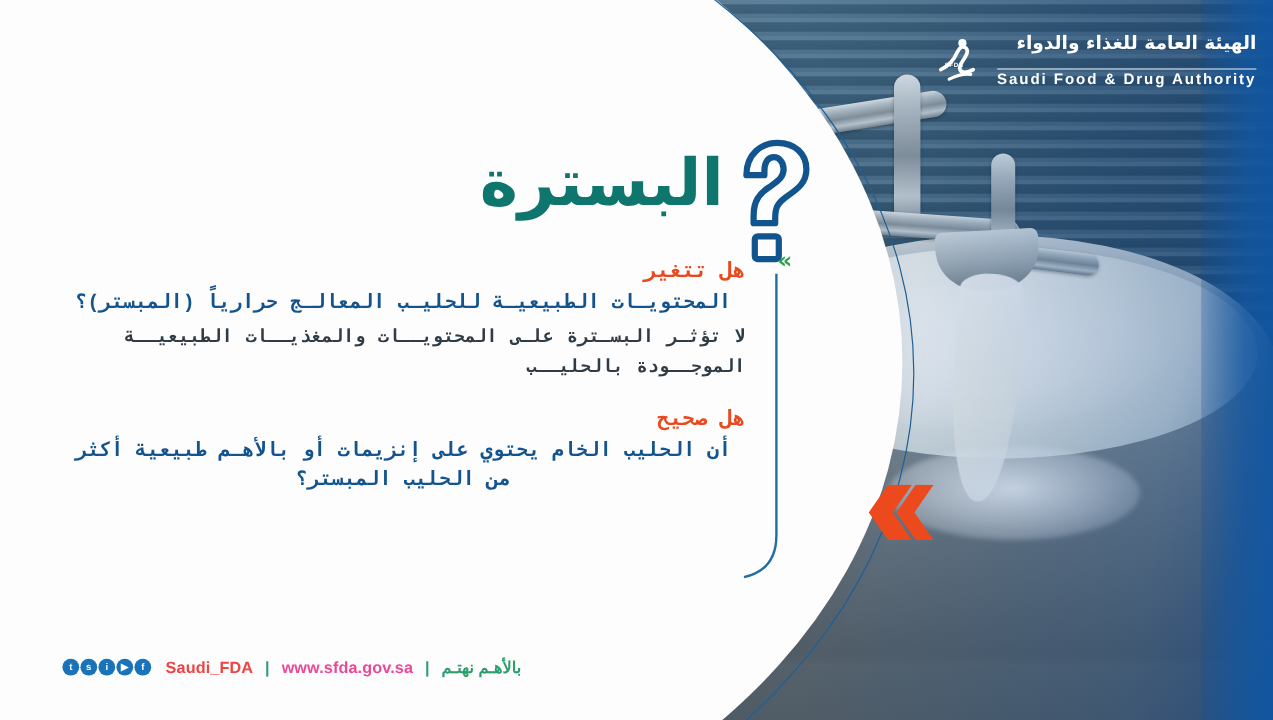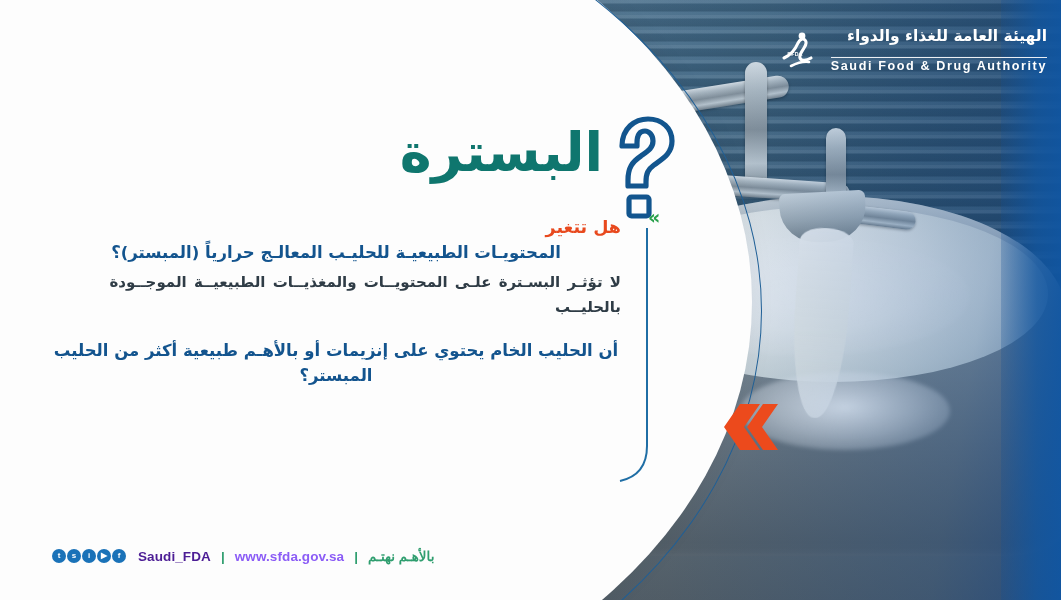--- a/index.html
+++ b/index.html
@@ -135,21 +135,21 @@
 
   
   .bracket{
     position:absolute;left:614px;top:228px;width:60px;height:255px;
     pointer-events:none;
   }
 
   
   .content{
     position:absolute;right:440px;top:216px;
-    width:570px;direction:rtl;text-align:right;
+    width:570px;direction:rtl;text-align:right;font-family:Liberation Mono, monospace;
   }
   .qa-block{ margin-bottom:20px; }
   .q-lead{
     color:#e8491e;font-size:17.5px;font-weight:900;line-height:1.35;
     display:inline;
   }
   .q-line2{
     color:#13548e;font-size:16.5px;font-weight:700;line-height:1.5;
     margin-top:1px;
     text-align:center;
@@ -170,23 +170,23 @@
     position:absolute;left:52px;bottom:36px;
     display:flex;align-items:center;gap:7px;direction:ltr;
     font-family:"Liberation Sans",sans-serif;
   }
   .social{ display:flex;align-items:center;gap:1px; }
   .sico{
     width:14px;height:14px;border-radius:50%;
     background:#1a72b8;display:flex;align-items:center;justify-content:center;
     color:#fff;font-size:8px;font-weight:700;line-height:1;
   }
-  .handle{ color:#4c1d95;font-size:13.5px;font-weight:700;margin-left:5px;letter-spacing:.1px;}
+  .handle{ color:#ef4444;font-size:13.5px;font-weight:700;margin-left:5px;letter-spacing:.1px;}
   .sep{ color:#2f9e6f;font-size:13.5px;font-weight:700;margin:0 3px;}
-  .url{ color:#8b5cf6;font-size:13.5px;font-weight:700;letter-spacing:.1px;}
+  .url{ color:#ec4899;font-size:13.5px;font-weight:700;letter-spacing:.1px;}
   .tag{ color:#2f9e6f;font-size:13.5px;font-weight:700;direction:rtl;}
 </style>
 </head>
 <body>
 
 <div id="poster">
 
   <div class="photo-panel">
     <div class="photo-wall"></div>
     <div class="photo-lower"></div>
@@ -253,20 +253,23 @@
 
     <div class="qa-block">
       <div>
         <span class="q-lead">هل تتغير</span>
       </div>
       <div class="q-line2">المحتويـات الطبيعيـة للحليـب المعالـج حرارياً (المبستر)؟</div>
       <div class="answer">لا تؤثـر البسـترة علـى المحتويــات والمغذيــات الطبيعيــة الموجــودة بالحليــب</div>
     </div>
 
     <div class="qa-block">
+      <div>
+        <span class="q-lead">هل صحيح</span>
+      </div>
       <div class="q-line2">أن الحليب الخام يحتوي على إنزيمات أو بالأهـم طبيعية أكثر من الحليب المبستر؟</div>
     </div>
 
   </div>
 
   <div class="orange-chev">
     <svg width="68" height="46" viewBox="0 0 68 46" aria-hidden="true">
       <polygon points="30,0 50,0 34,23 50,46 30,46 14,23" fill="#ec4a1c"></polygon>
       <polygon points="53,0 68,0 52,23 68,46 53,46 37,23" fill="#ec4a1c"></polygon>
     </svg>

